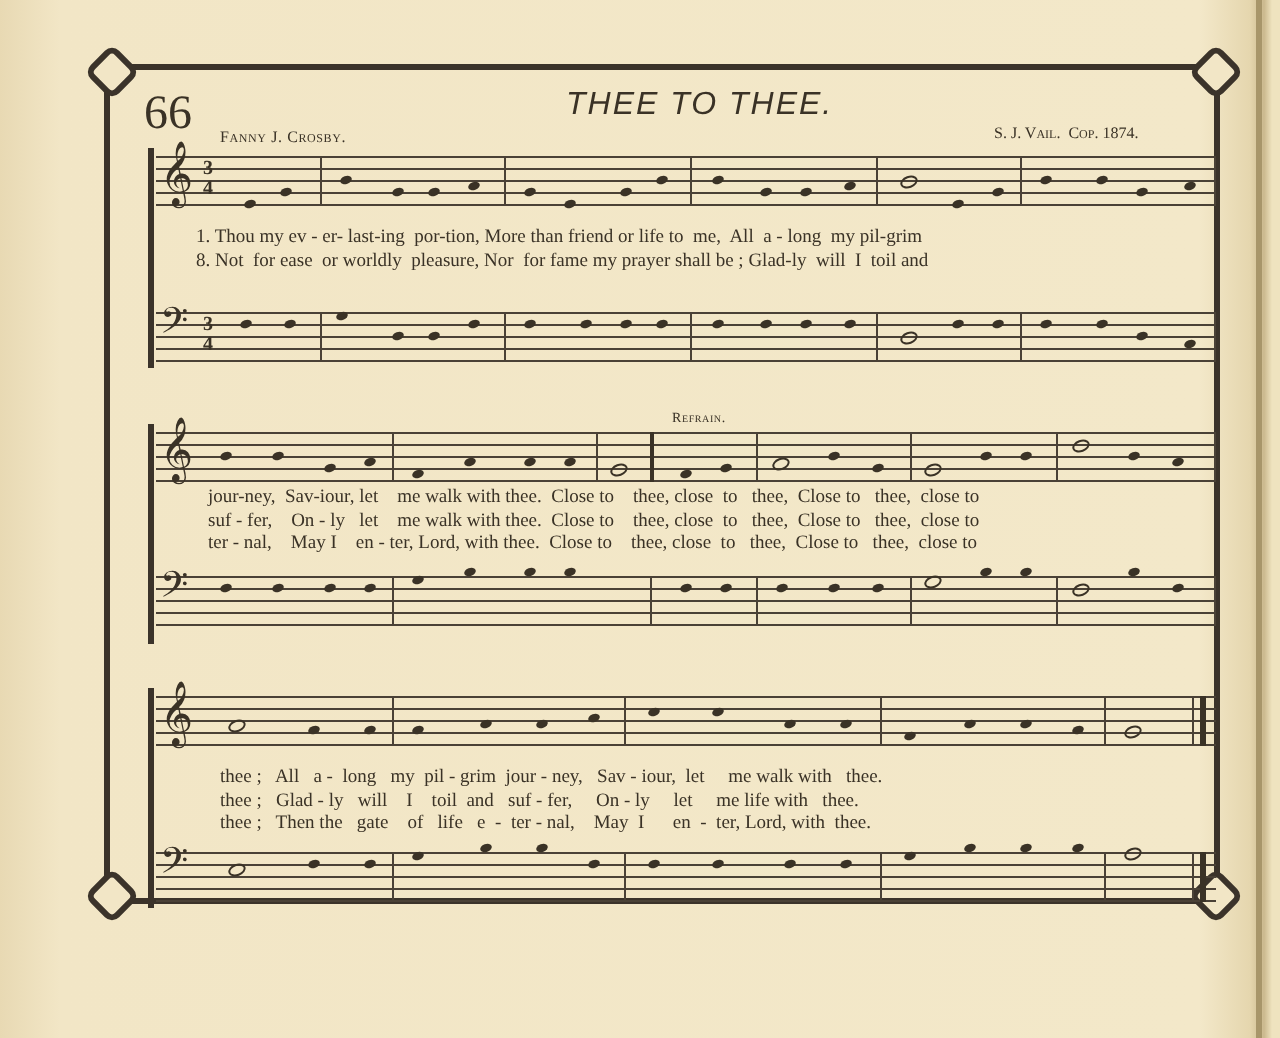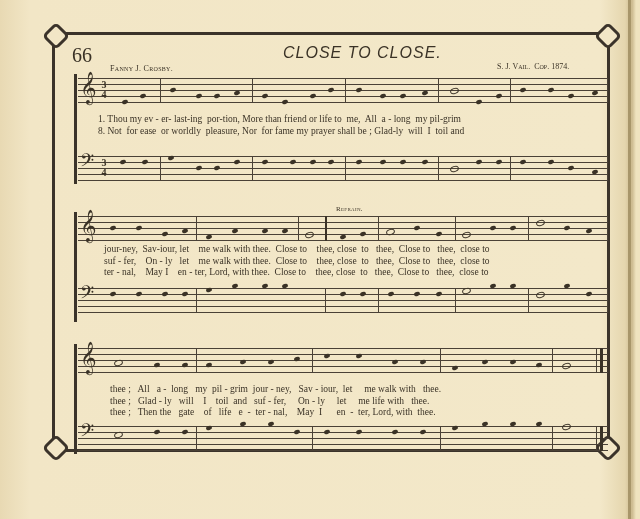--- a/index.html
+++ b/index.html
@@ -1,21 +1,21 @@
 <!DOCTYPE html>
 <html><head>
 <meta charset="utf-8">
 <style>
   html,body{margin:0;padding:0;}
   body{width:640px;height:519px;overflow:hidden;background:#efe3c0;position:relative;font-family:"Liberation Serif",serif;color:#3a3226;}
   .page{position:absolute;left:0;top:0;width:640px;height:519px;background:linear-gradient(90deg,#e8d9b3 0px,#f2e6c6 30px,#f3e8c9 600px,#e5d6ae 625px,#cbb98e 632px,#efe3bf 636px);}
   .gutter{position:absolute;left:628px;top:0;width:3px;height:519px;background:#a8966a;}
   .frame{position:absolute;left:52px;top:32px;width:558px;height:420px;border:3px solid #3b332a;box-sizing:border-box;}
   .corner{position:absolute;width:14px;height:14px;border:3px solid #3b332a;border-radius:5px;background:#f2e6c6;transform:rotate(45deg);}
-  .pagenum{position:absolute;left:72px;top:44px;font-size:20px;color:#3a3226;}
+  .pagenum{position:absolute;left:72px;top:44px;font-size:24px;color:#3a3226;}
   .author{position:absolute;left:110px;top:64px;font-size:8px;letter-spacing:.3px;font-variant:small-caps;}
   .title{position:absolute;left:283px;top:44px;font-family:"Liberation Sans",sans-serif;font-style:italic;font-size:16px;letter-spacing:1px;}
   .composer{position:absolute;left:497px;top:62px;font-size:8px;font-variant:small-caps;}
   .staff{position:absolute;height:25px;}
   .staff .line{position:absolute;left:0;right:0;height:1px;background:#4a4136;}
   .bar{position:absolute;width:1px;background:#4a4136;}
   .brace{position:absolute;width:3px;background:#3b332a;}
   .clef{position:absolute;font-size:28px;line-height:1;color:#3a3226;}
   .timesig{position:absolute;font-size:10px;line-height:10px;font-weight:bold;text-align:center;width:8px;}
   .note{position:absolute;width:6px;height:4px;border-radius:50%;background:#3a3226;transform:rotate(-20deg);}
@@ -31,21 +31,21 @@
   <div class="gutter"></div>
 
   <div class="frame"></div>
   <div class="corner" style="left:46px;top:26px;"></div>
   <div class="corner" style="left:598px;top:26px;"></div>
   <div class="corner" style="left:46px;top:438px;"></div>
   <div class="corner" style="left:598px;top:438px;"></div>
 
   <div class="pagenum">66</div>
   <div class="author">Fanny J. Crosby.</div>
-  <div class="title">CLOSE TO CLOSE.</div>
+  <div class="title">THEE TO THEE.</div>
   <div class="composer"><span>S. J. Vail.</span>&nbsp;&nbsp;<span>Cop. 1874.</span></div>
 
   <div>
     <div class="brace" style="left:74px;top:74px;height:110px;"></div>
     <div class="staff" style="left:78px;top:78px;width:530px;">
       <div class="line" style="top:0"></div>
         <div class="line" style="top:6px"></div>
         <div class="line" style="top:12px"></div>
         <div class="line" style="top:18px"></div>
         <div class="line" style="top:24px"></div>

